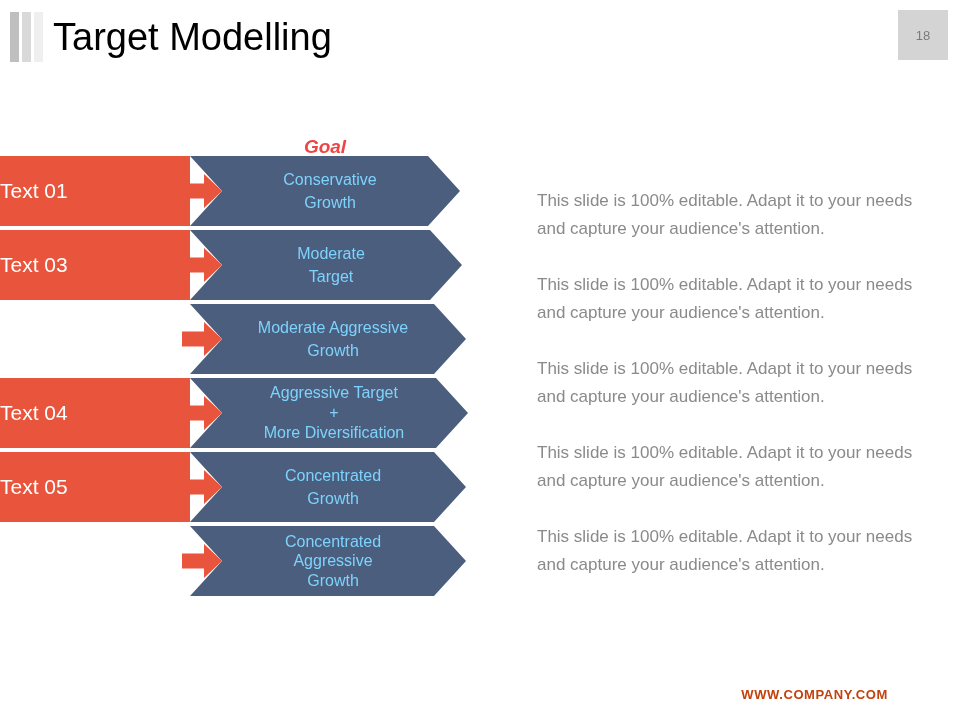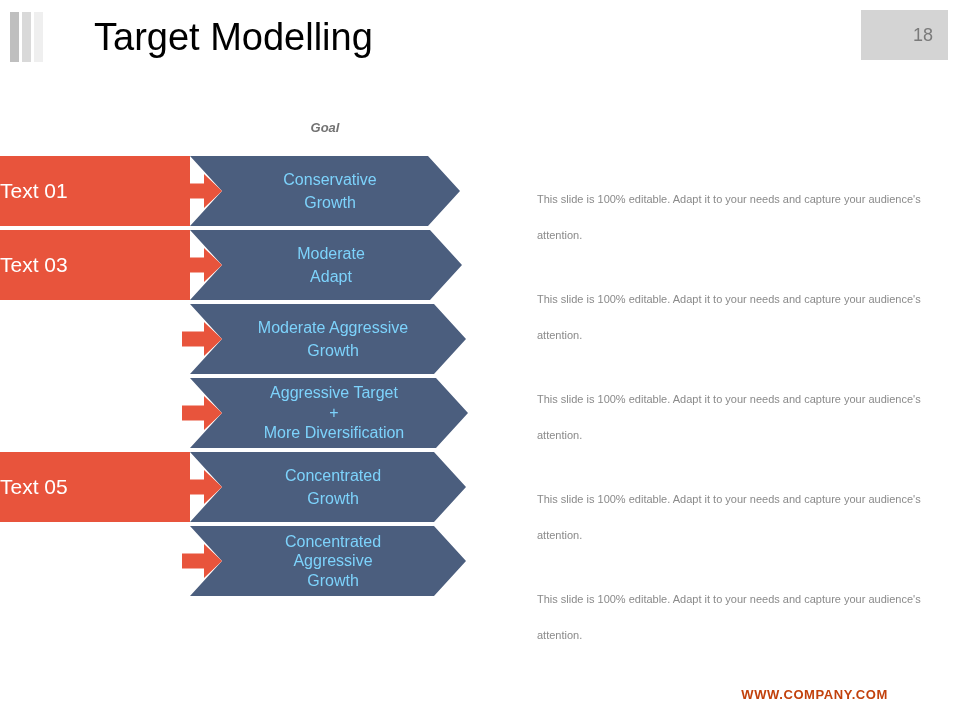--- a/index.html
+++ b/index.html
@@ -43,49 +43,47 @@
   .slide-title {
     position: absolute;
     left: 53px;
     top: 9px;
     font-size: 38px;
     line-height: 56px;
     color: #000000;
     font-weight: normal;
     letter-spacing: 0px;
     white-space: nowrap;
-    margin-left: 41px;
   }
 
   .page-badge {
     position: absolute;
     right: 12px;
     top: 10px;
     width: 50px;
     height: 50px;
     background: #d4d4d4;
     color: #7a7a7a;
-    font-size: 18px;
+    font-size: 13px;
     display: flex;
     align-items: center;
     justify-content: center;
-    padding-left: 37px;
   }
 
   
   .goal-label {
     position: absolute;
     left: 190px;
-    top: 120px;
+    top: 136px;
     width: 270px;
     text-align: center;
-    font-size: 13px;
+    font-size: 19px;
     font-weight: bold;
     font-style: italic;
-    color: #737373;
+    color: #ef4444;
   }
 
   
   .diagram {
     position: absolute;
     left: 0;
     top: 156px;
     width: 500px;
   }
   .row {
@@ -149,22 +147,22 @@
   }
 
   
   .notes {
     position: absolute;
     left: 537px;
     top: 170px;
     width: 392px;
   }
   .note {
-    font-size: 11px;
-    line-height: 36px;
+    font-size: 17px;
+    line-height: 28px;
     color: #8a8a8a;
     margin-bottom: 28px;
   }
 
   
   .footer {
     position: absolute;
     right: 72px;
     bottom: 18px;
     font-size: 13px;
@@ -203,34 +201,37 @@
     </div>
     <div class="row-arrow"></div>
   </div>
 
   <div class="row">
     <div class="row-left">
       <span class="row-left-text">Text 03</span>
     </div>
     <div class="row-chevron" style="width:272px;">
       <span class="row-chevron-text">Moderate
-Adapt</span>
+Target</span>
     </div>
     <div class="row-arrow"></div>
   </div>
 
   <div class="row">
     <div class="row-chevron" style="width:276px;">
       <span class="row-chevron-text">Moderate Aggressive
 Growth</span>
     </div>
     <div class="row-arrow"></div>
   </div>
 
   <div class="row">
+    <div class="row-left">
+      <span class="row-left-text">Text 04</span>
+    </div>
     <div class="row-chevron" style="width:278px;">
       <span class="row-chevron-text" style="line-height:1.25;">Aggressive Target
 +
 More Diversification</span>
     </div>
     <div class="row-arrow"></div>
   </div>
 
   <div class="row">
     <div class="row-left">

